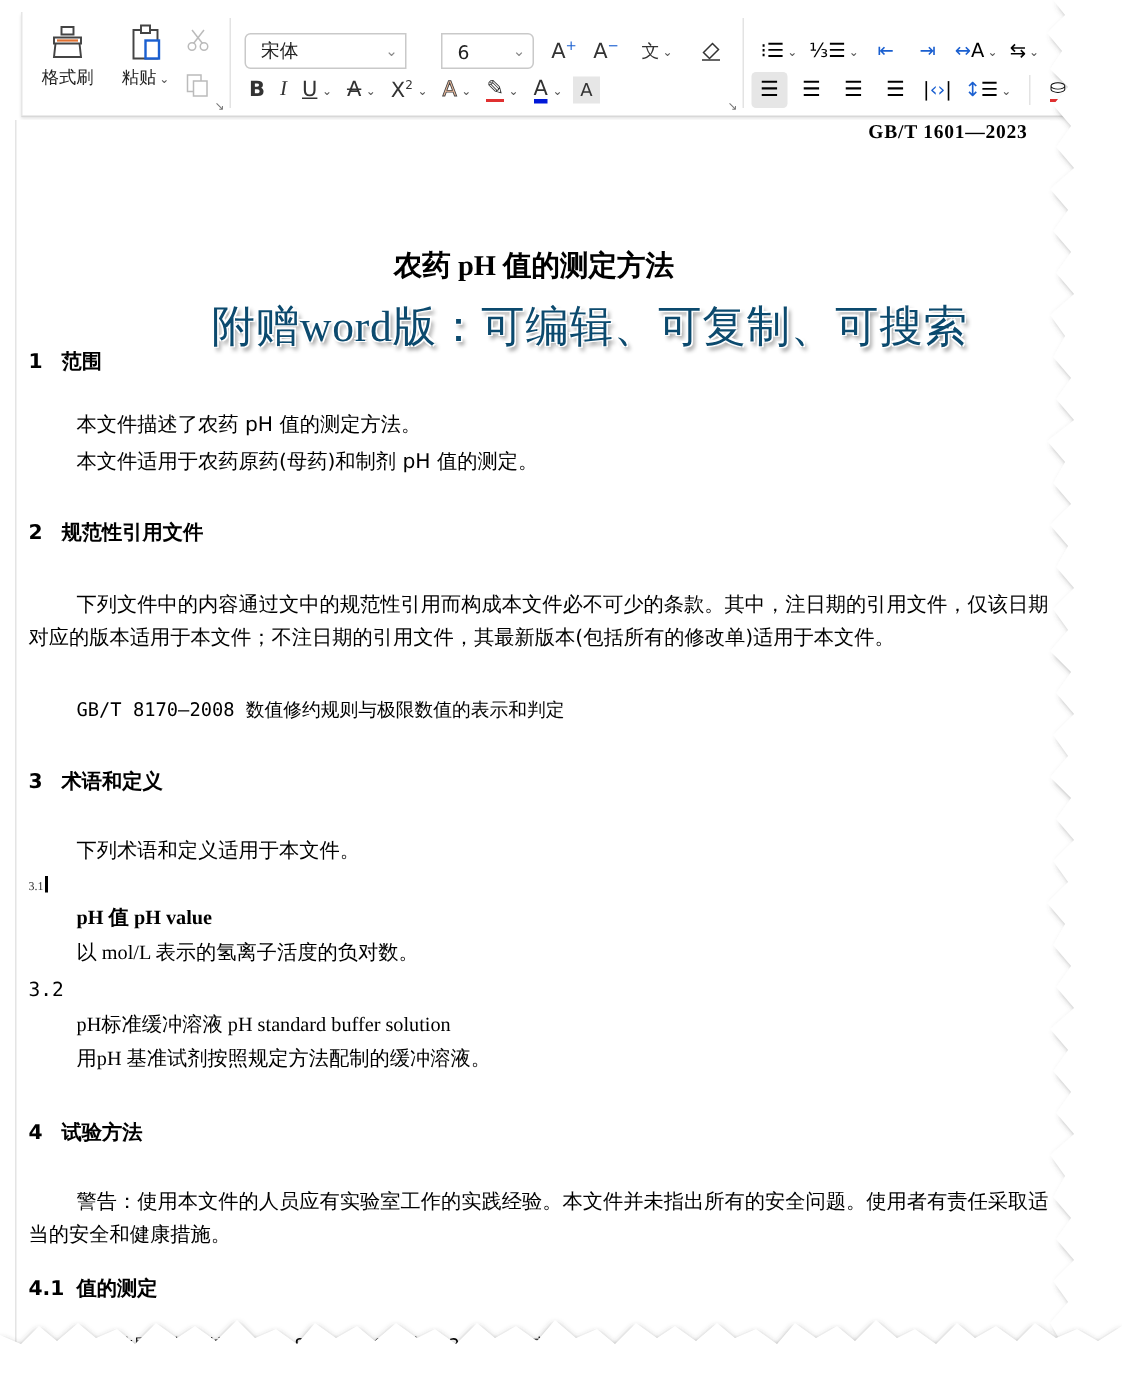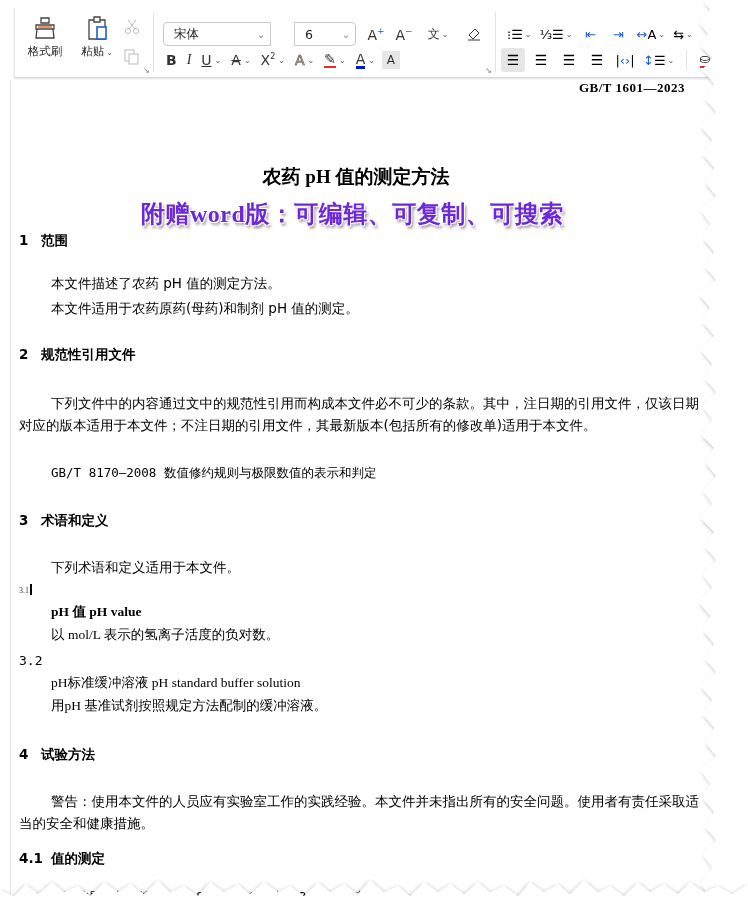--- a/index.html
+++ b/index.html
@@ -36,21 +36,21 @@
 
   
   .page {
     position: absolute; left: 10px; top: 80px; width: 690px; height: 842px; background: #fff;
     border-left: 1px solid #e4e4e4;
   }
   .doc { position: absolute; left: 0; top: 0; width: 690px; font-family: "Liberation Serif", "DejaVu Serif", serif; }
   .std-no { position: absolute; right: 0; top: 0; font-size: 13px; font-weight: bold; letter-spacing: 0.5px; font-family: "Liberation Serif", serif; }
   .doc-title { position: absolute; left: 0; width: 690px; top: 84px; text-align: center; font-size: 19px; font-weight: bold; font-family: "Liberation Serif", serif; }
   .watermark {
-    position: absolute; left: 130px; top: 118px; font-size: 24px; font-weight: bold; color: #6d28d9;
+    position: absolute; left: 130px; top: 118px; font-size: 29px; font-weight: normal; color: #0c4a6e;
     font-family: "Liberation Serif", serif;
     text-shadow: 1px 1px 0 #fff, -1px -1px 0 #fff, 1px -1px 0 #fff, -1px 1px 0 #fff, 2px 3px 3px rgba(0,0,0,0.45);
     letter-spacing: 0.5px;
   }
   .h1 { position: absolute; left: 8px; font-size: 13.5px; font-weight: bold; font-family: "DejaVu Sans", sans-serif; }
   .h1 .num { display: inline-block; width: 22px; }
   .p { position: absolute; font-size: 13.5px; line-height: 22px; font-family: "DejaVu Sans", sans-serif; }
   .p.indent { left: 40px; }
   .p.block { left: 8px; width: 680px; text-indent: 32px; }
   .mono { font-family: "DejaVu Sans Mono", monospace; font-size: 12.5px; }

